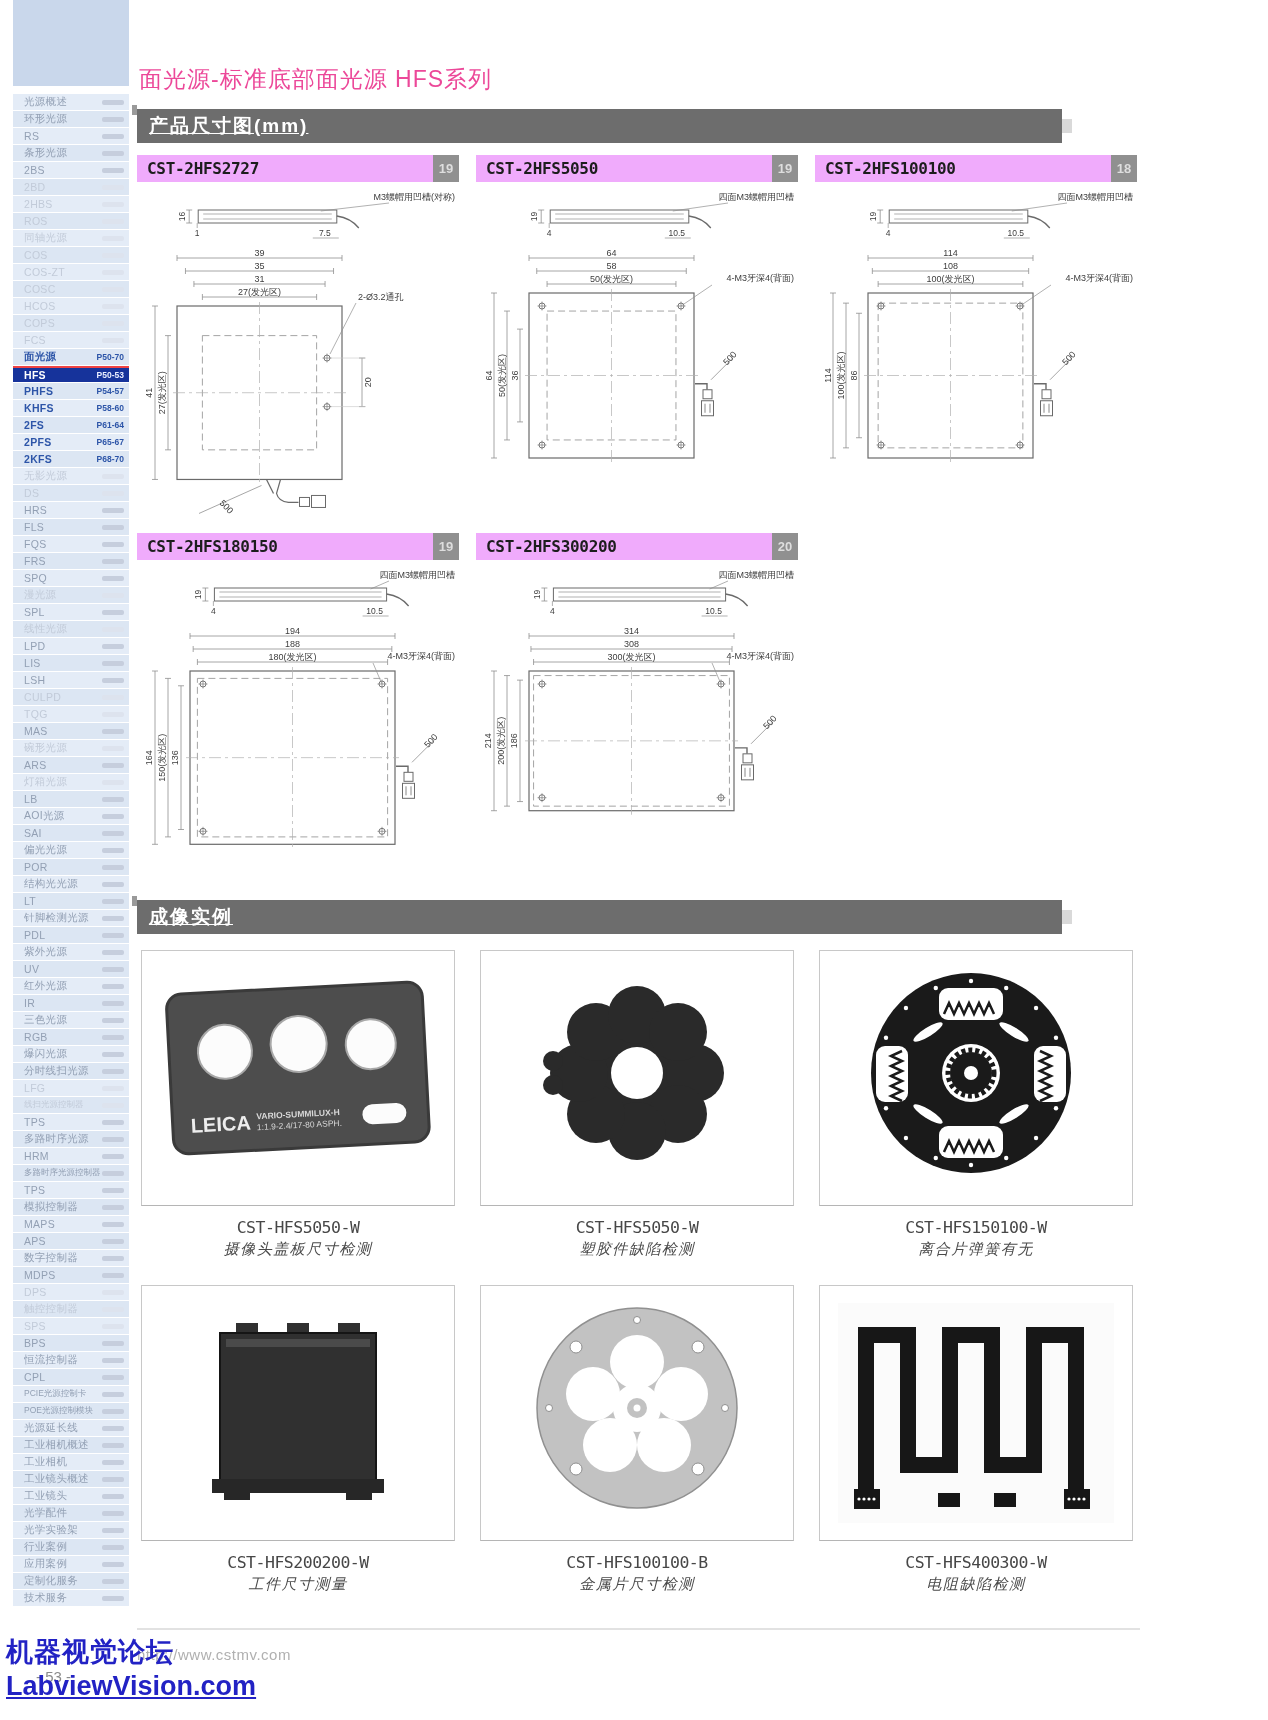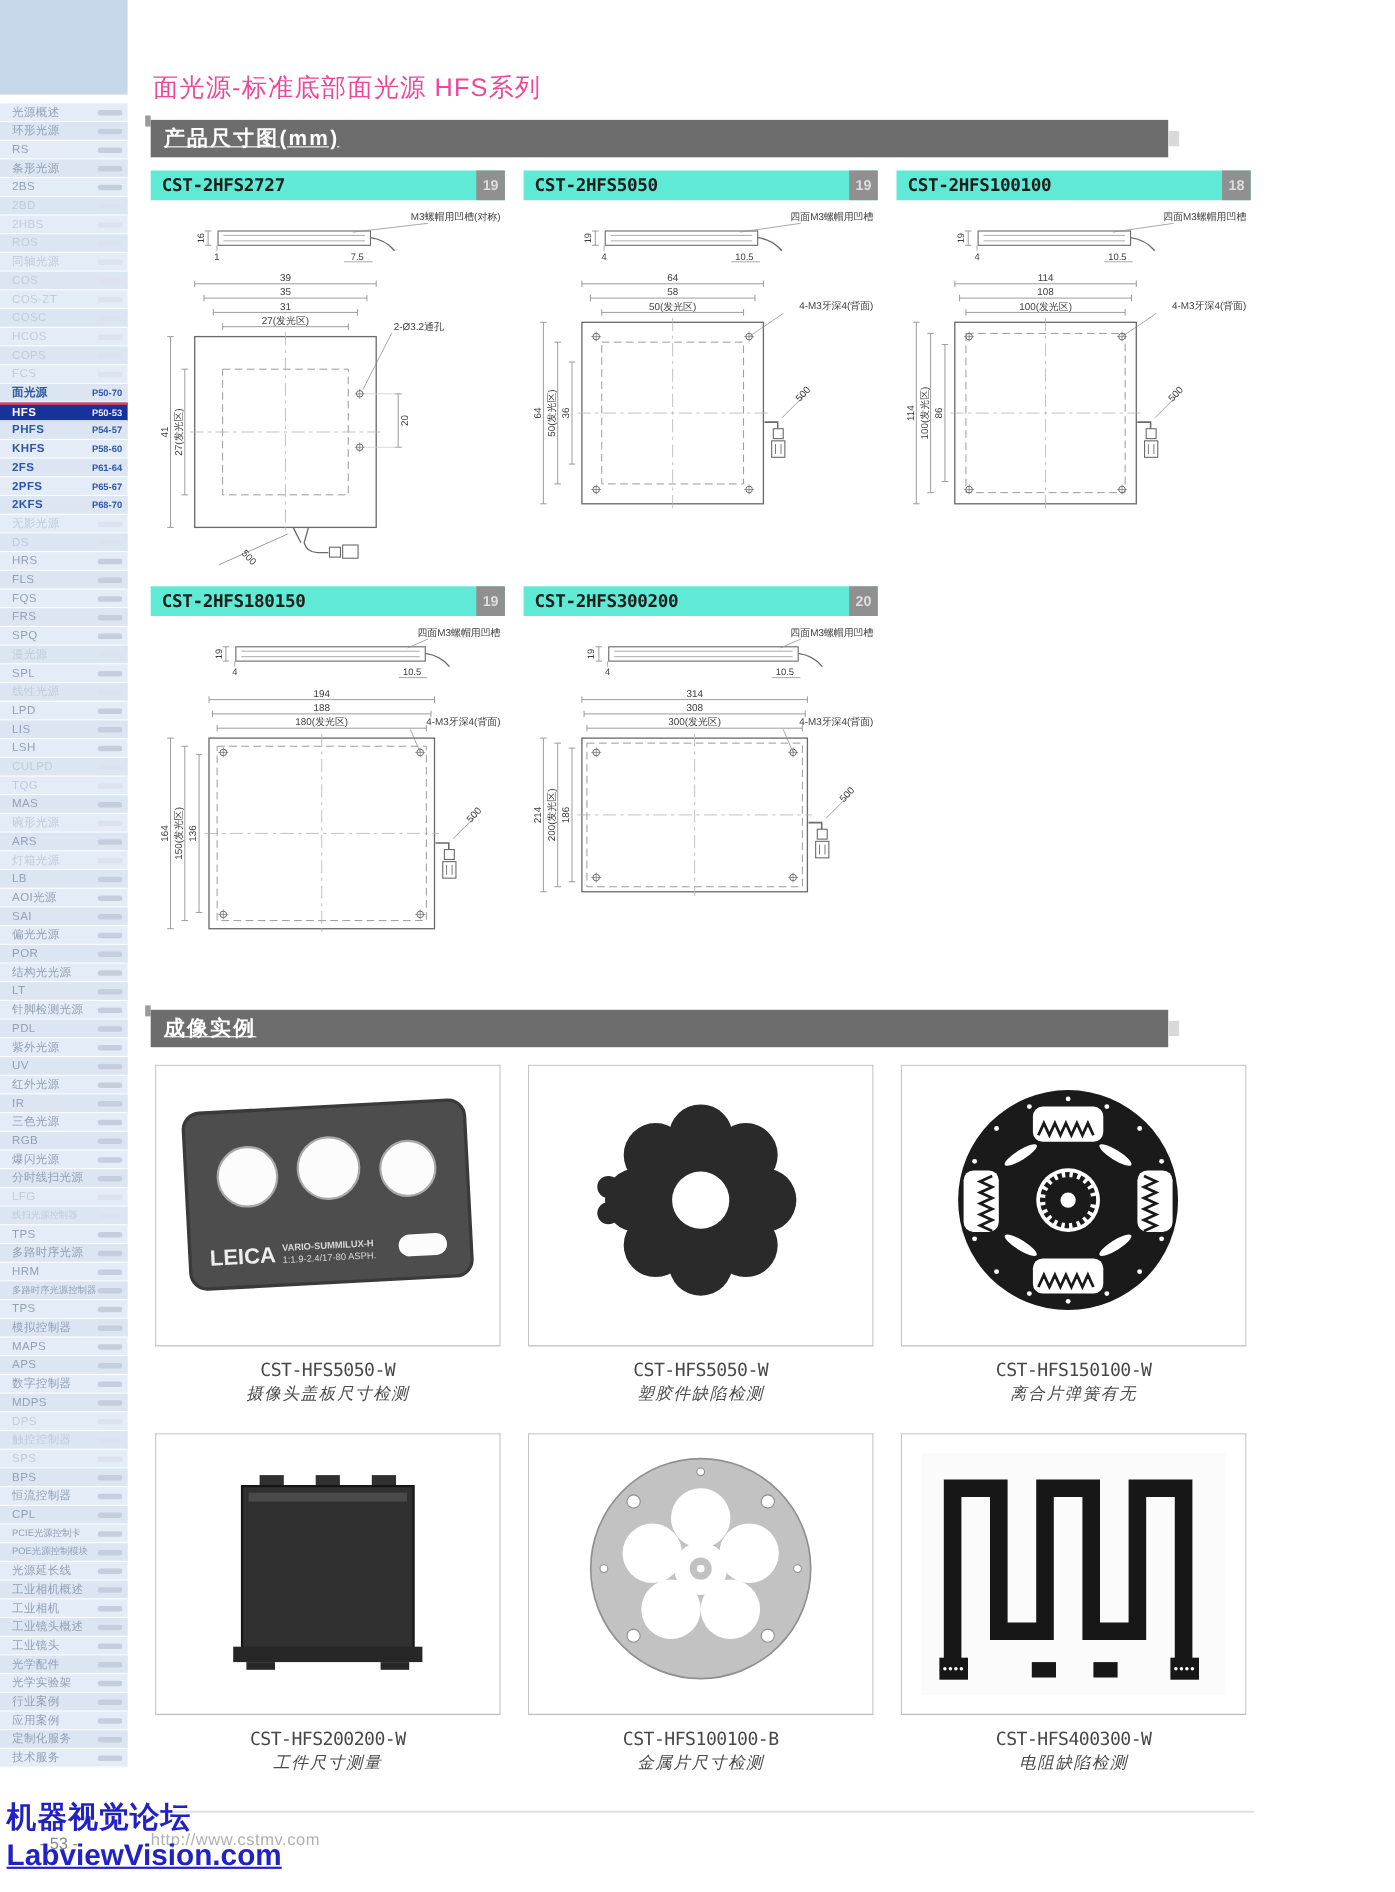--- a/index.html
+++ b/index.html
@@ -1,20 +1,20 @@
 <!DOCTYPE html>
 <html><head>
 <meta charset="utf-8">
 <style>
   html,body{margin:0;padding:0;}
   body{width:1268px;height:1720px;position:relative;background:#ffffff;
        font-family:"Liberation Sans","DejaVu Sans",sans-serif;overflow:hidden;}
 
   
-  .sidebar{position:absolute;left:0;top:0;width:116px;height:1660px;background:#fff;}
+  .sidebar{position:absolute;left:13px;top:0;width:116px;height:1660px;background:#fff;}
   .sidebar-top{height:86px;background:#c9d7eb;}
   .sb-rows{margin-top:8px;background:#e4ecf7;}
   .sb-row{height:17px;display:flex;align-items:center;padding:0 5px 0 11px;
           border-bottom:1px solid #ffffff;box-sizing:border-box;}
   .sb-row:nth-child(even){background:#dce6f3;}
   .sb-label{flex:1;font-size:10.5px;letter-spacing:.3px;white-space:nowrap;overflow:hidden;}
   .sb-label.small{font-size:8.5px;letter-spacing:0;}
   .sb-page{font-size:8.5px;white-space:nowrap;}
   .sb-blob{width:22px;height:5px;border-radius:2px;background:#ccd4e2;}
   .sb-row.gray .sb-label{color:#93a0b4;} .sb-row.gray .sb-blob{background:#c6cedd;}
@@ -26,26 +26,26 @@
   .sb-row.active .sb-page{color:#e9edff;font-weight:bold;}
 
   
   .content{position:absolute;left:137px;top:0;width:1003px;}
   .page-title{margin:64px 0 0 2px;font-size:23px;font-weight:normal;color:#ec4899;letter-spacing:1px;}
   .banner{margin-top:14px;width:925px;height:34px;background:#6d6d6d;display:flex;align-items:center;position:relative;}
   .banner::before{content:"";position:absolute;left:-5px;top:-4px;width:5px;height:10px;background:#9a9a9a;}
   .banner::after{content:"";position:absolute;right:-10px;top:10px;width:10px;height:14px;background:#d9d9d9;}
   .banner-text{color:#ffffff;font-size:19px;font-weight:bold;margin-left:12px;
                text-decoration:underline;letter-spacing:2px;}
-  .banner.second{margin-top:28px;}
+  .banner.second{margin-top:10px;}
 
   .products-grid{margin-top:12px;display:grid;grid-template-columns:repeat(3,322px);
                  column-gap:17px;row-gap:8px;}
   .p-cell{display:flex;flex-direction:column;}
-  .p-bar{height:27px;background:#5eead4;display:flex;align-items:center;}
+  .p-bar{height:27px;background:#f0abfc;display:flex;align-items:center;}
   .p-model{flex:1;padding-left:10px;font-weight:bold;font-size:16px;color:#1d1d1d;
            font-family:"DejaVu Sans Mono","Liberation Mono",monospace;letter-spacing:-.3px;}
   .p-badge{width:26px;height:27px;background:#909090;color:#dedede;font-size:13px;font-weight:bold;
            display:flex;align-items:center;justify-content:center;margin-left:3px;}
   .diagram{margin-top:6px;}
 
   .examples-grid{margin-top:16px;display:grid;grid-template-columns:repeat(3,322px);
                  column-gap:17px;row-gap:26px;}
   .ex-cell{display:flex;flex-direction:column;align-items:center;}
   .img-box{width:314px;height:256px;border:1px solid #c8c8c8;border-bottom-color:#b5b5b5;

